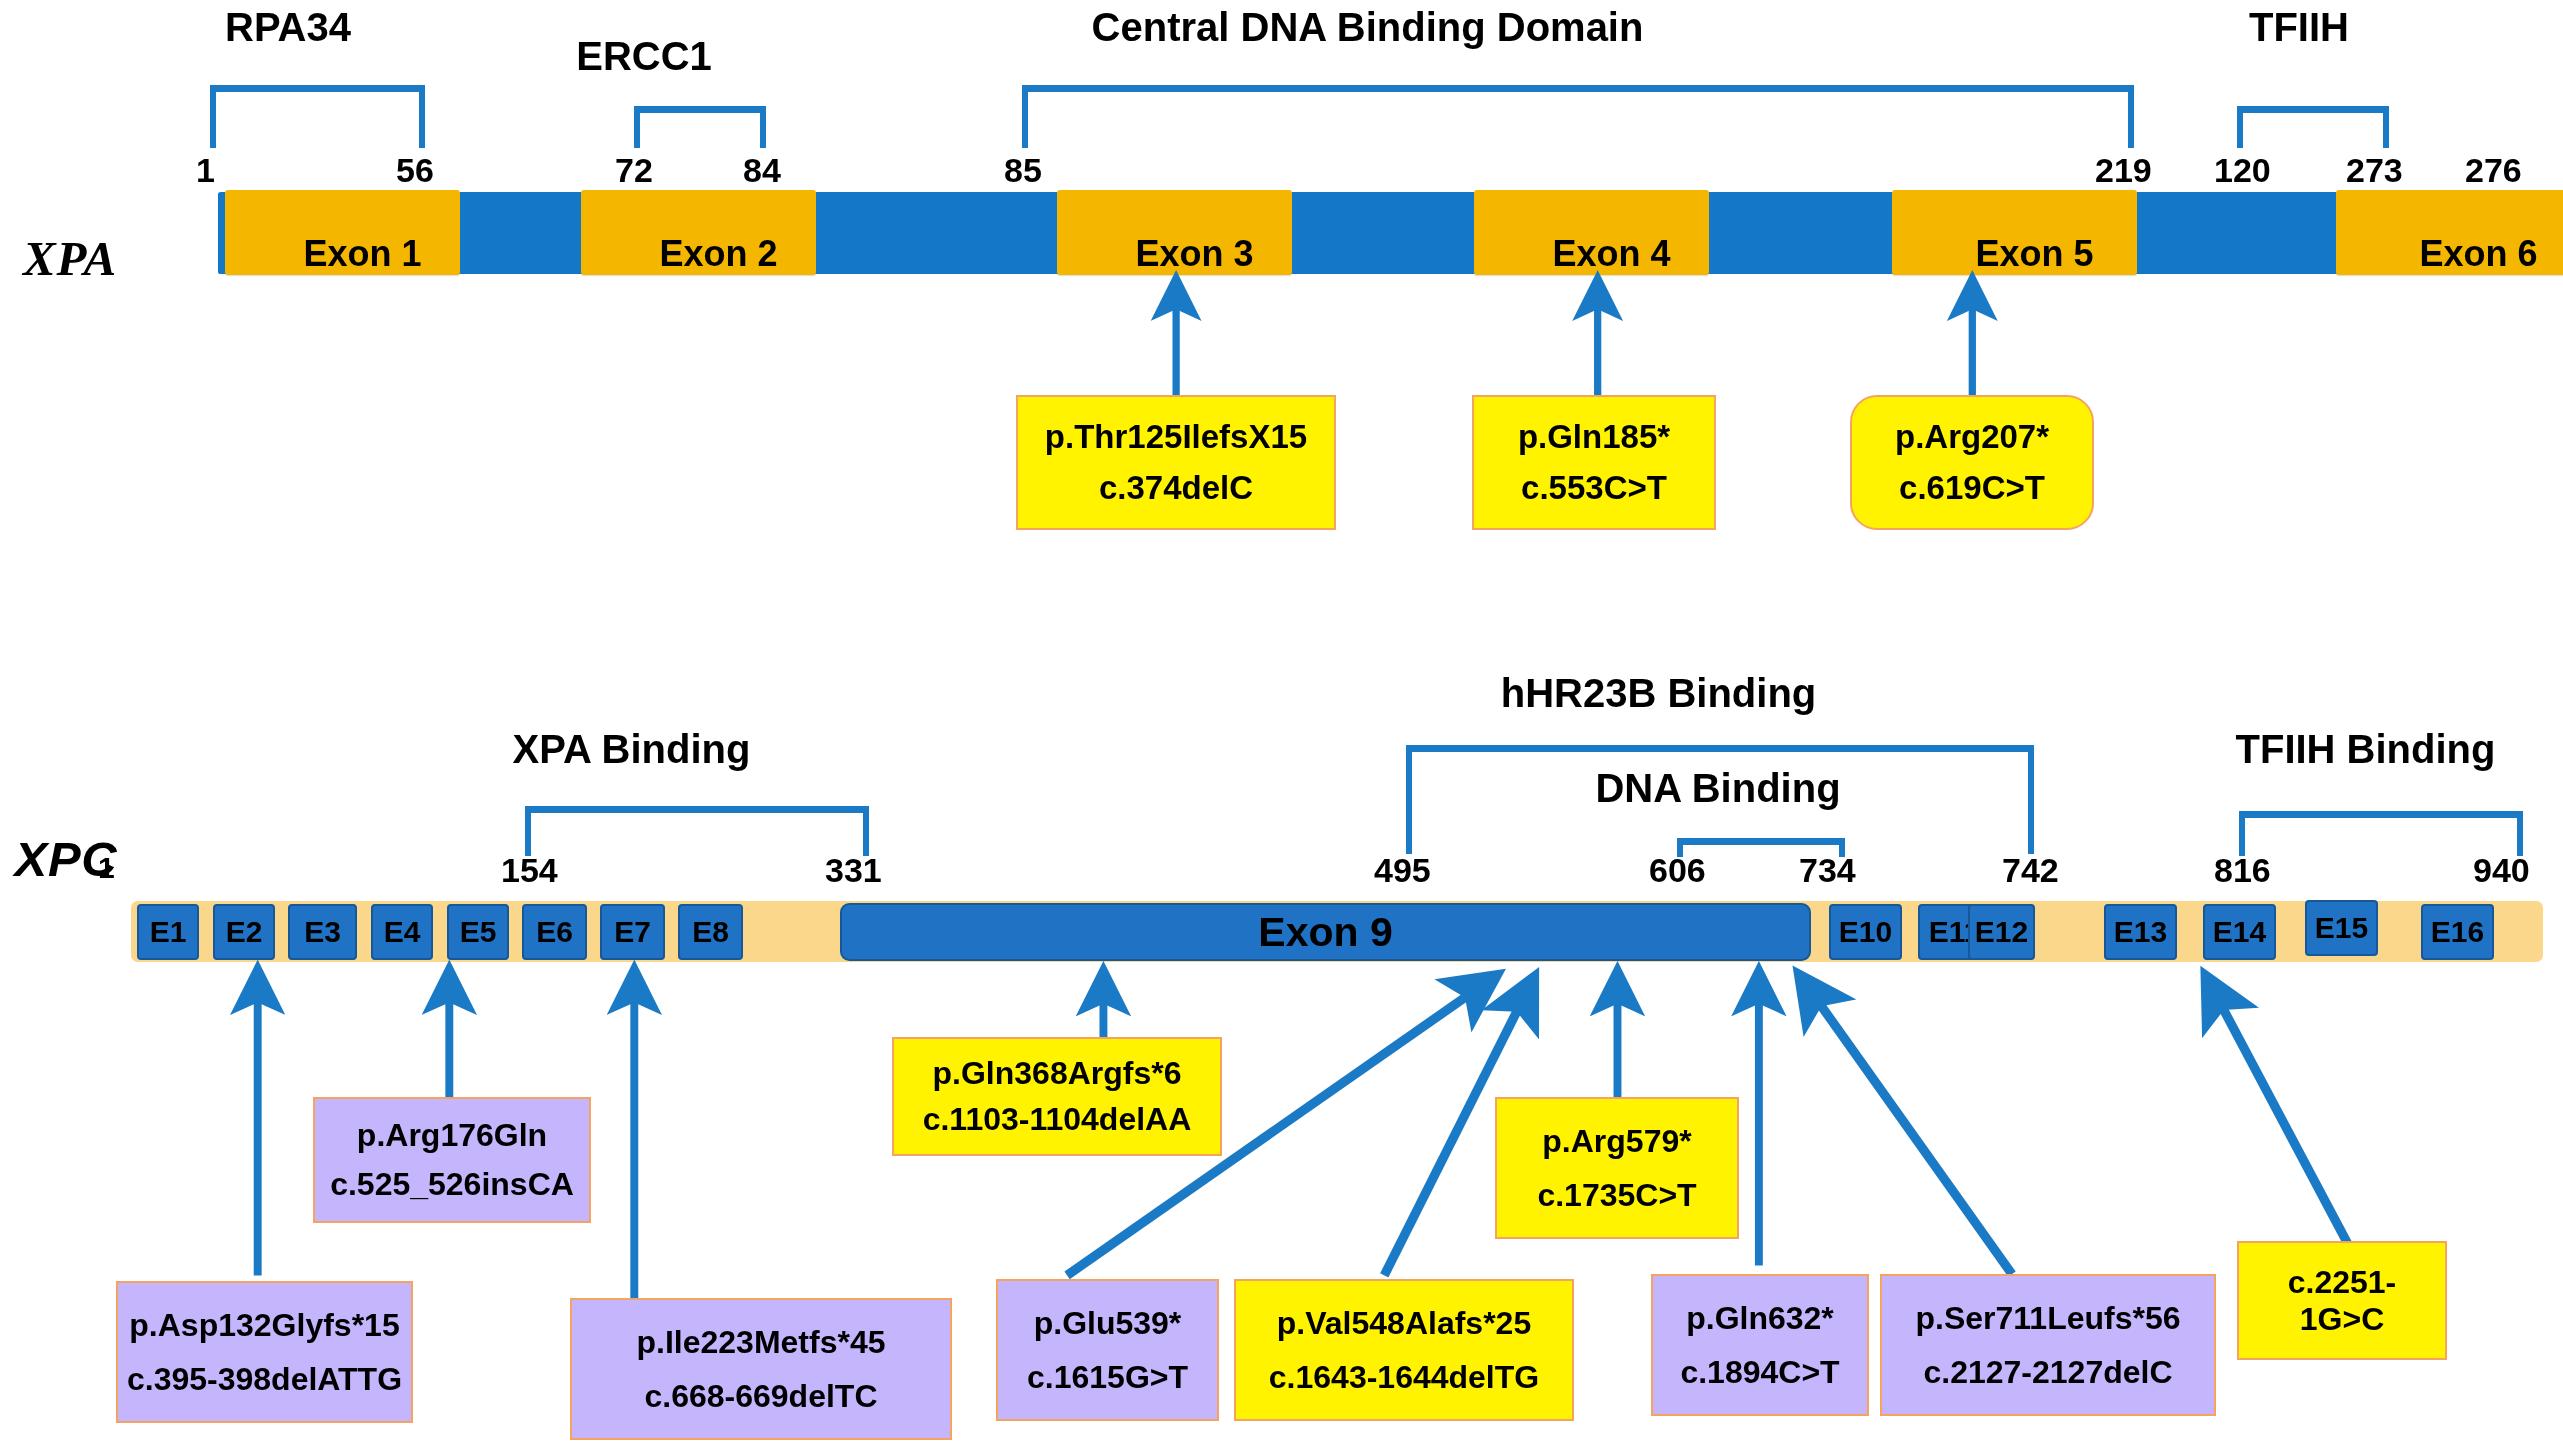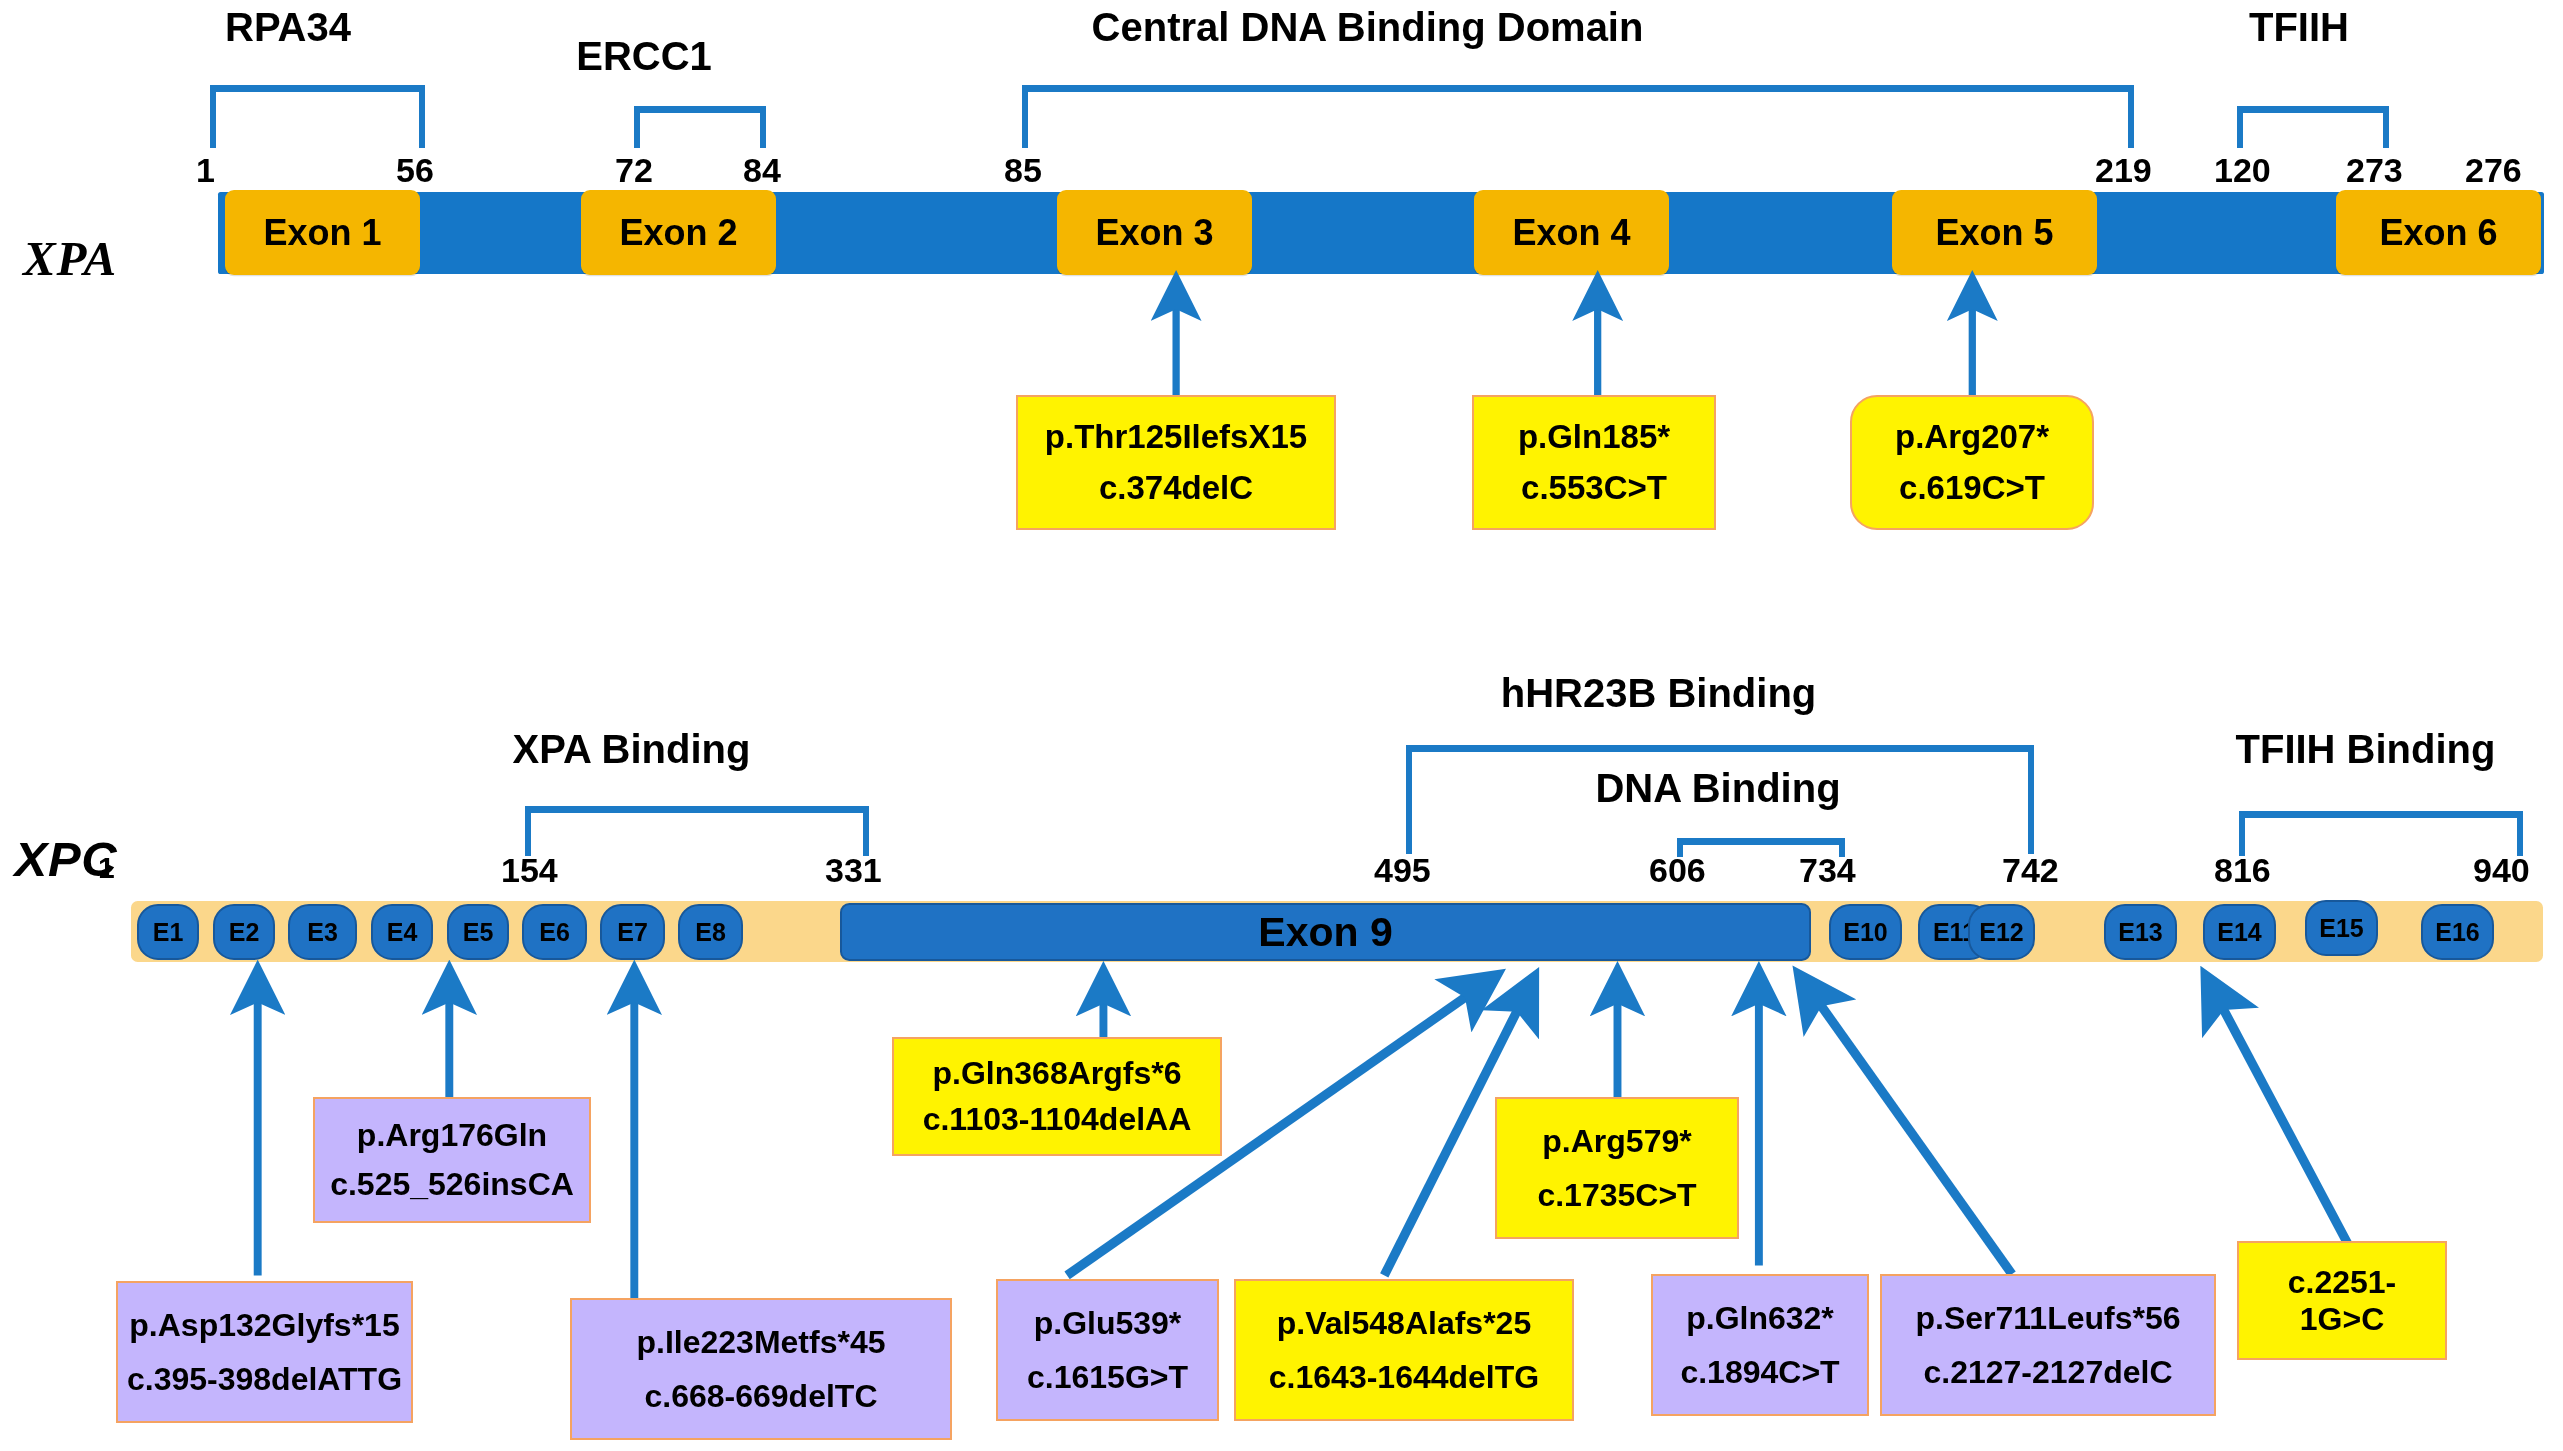--- a/index.html
+++ b/index.html
@@ -13,30 +13,30 @@
   
   .dom-label{font-weight:700;font-size:40px;text-align:center;white-space:nowrap;}
   .pos-num{font-weight:700;font-size:34px;white-space:nowrap;}
 
   
   .bracket{border-top:7.3px solid #1B7AC6;border-left:6px solid #1B7AC6;
            border-right:6px solid #1B7AC6;box-sizing:border-box;}
 
   
   .xpa-bar{background:#1577C8;border-radius:2.6px;}
-  .xpa-exon{background:#F5B600;border-radius:9px;
+  .xpa-exon{background:#F5B600;border-radius:3px;
+            display:flex;align-items:flex-end;justify-content:center;
+            font-weight:700;font-size:36px;color:#000;
+            box-shadow:0 1.3px 0 rgba(0,0,0,.12);padding-left:40px;}
+
+  
+  .xpc-bar{background:#FBD78B;border-radius:6.6px;}
+  .xpc-exon{background:#1F72C4;border-radius:4px;border:2px solid #17589b;
             display:flex;align-items:center;justify-content:center;
-            font-weight:700;font-size:36px;color:#000;
-            box-shadow:0 1.3px 0 rgba(0,0,0,.12);}
-
-  
-  .xpc-bar{background:#FBD78B;border-radius:6.6px;}
-  .xpc-exon{background:#1F72C4;border-radius:21px;border:2px solid #17589b;
-            display:flex;align-items:center;justify-content:center;
-            font-weight:700;font-size:25px;color:#000;box-sizing:border-box;}
+            font-weight:700;font-size:30px;color:#000;box-sizing:border-box;}
   .xpc-exon.big{font-size:41px;border-radius:9.3px;}
 
   
   .mbox{border:2.6px solid #F5A361;display:flex;flex-direction:column;
         align-items:center;justify-content:space-evenly;
         text-align:center;font-weight:700;line-height:1.15;box-sizing:border-box;
         padding:6.6px 8px;}
   .mbox.yellow{background:#FFF300;}
   .mbox.green{background:#c4b5fd;align-items:center;}
   .mbox span{display:block;width:100%;}

